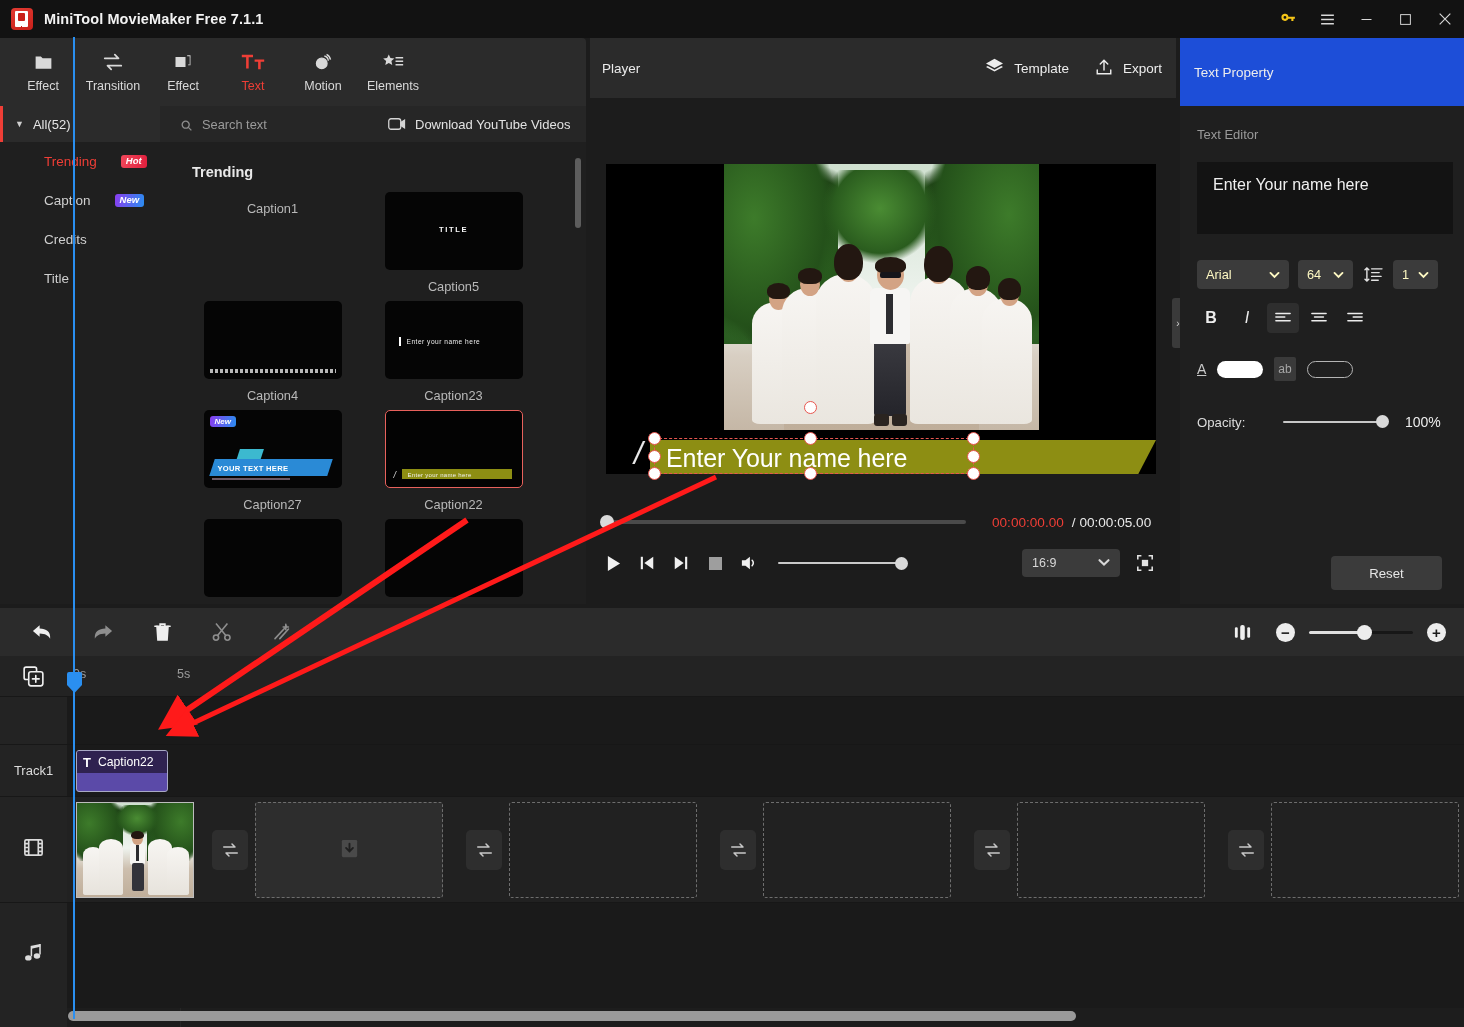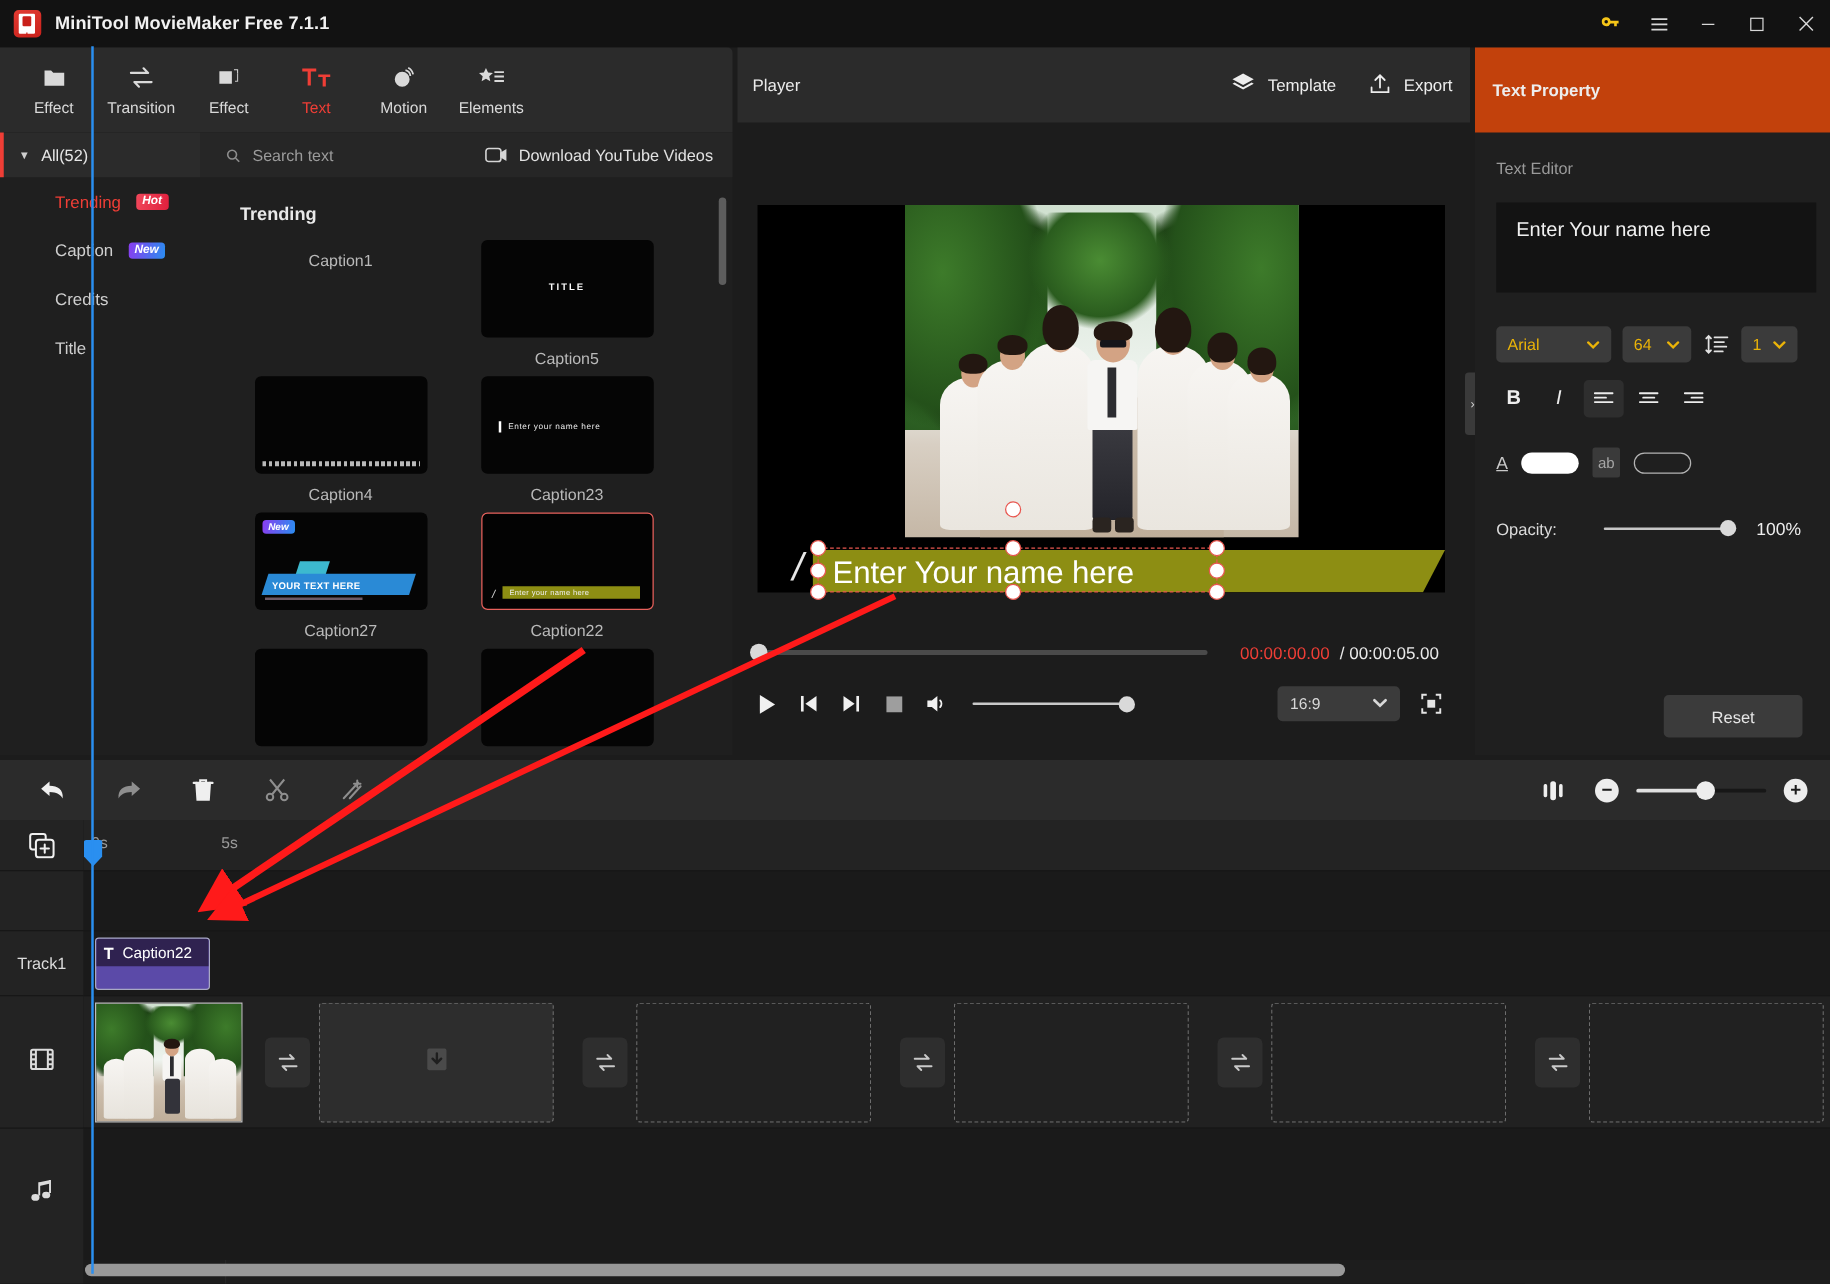--- a/index.html
+++ b/index.html
@@ -87,21 +87,21 @@
 
   .catlist {
     position:absolute; left:0; top:36px; width:160px; height:462px; background:#1f1f1f;
   }
   .catitem {
     height:39px; display:flex; align-items:center; padding-left:44px;
     font-size:13.5px; color:#cfcfcf; cursor:pointer;
   }
   .catitem.active { color:#ef3e36; }
   .badge {
-    margin-left:12px; font-size:9.5px; font-style:italic; font-weight:bold;
+    margin-left:24px; font-size:9.5px; font-style:italic; font-weight:bold;
     color:#fff; padding:1.5px 5px 1.5px 5px; border-radius:3px;
     line-height:1.1;
   }
   .badge.hot { background: linear-gradient(100deg,#f0475a,#e01f3d); }
   .badge.new { background: linear-gradient(100deg,#8a3df0,#2a8df0); }
 
   .gallery {
     position:absolute; left:160px; top:36px; width:426px; height:462px;
     background:#1f1f1f; overflow:hidden;
   }
@@ -226,32 +226,32 @@
   .vol-knob { position:absolute; right:-6px; top:-5px; width:13px; height:13px; border-radius:50%; background:#d9d9d9; }
   .ratio-sel {
     margin-left:auto; margin-right:8px; width:98px; height:28px; background:#3b3b3b;
     border-radius:4px; display:flex; align-items:center; justify-content:space-between;
     padding:0 10px; font-size:12.5px; color:#d8d8d8; cursor:pointer;
   }
   .fs-btn { width:34px; height:34px; margin-right:14px; display:flex; align-items:center; justify-content:center; color:#e4e4e4; }
 
   
   .rightpanel { position:absolute; left:1180px; top:38px; width:284px; height:566px; background:#1f1f1f; }
-  .rp-head { height:68px; background:#c2410c; display:flex; align-items:center;font-weight:bold; }
+  .rp-head { height:68px; background:#1d4ed8; display:flex; align-items:center; }
   .rp-head span { margin-left:14px; font-size:13.5px; color:#ededed; }
   .rp-sub { margin:21px 0 0 17px; font-size:13px; color:#9a9a9a; }
   .text-area {
     margin:20px 0 0 17px; width:256px; height:72px; background:#131313; border:none;
     outline:none; resize:none; color:#f0f0f0; font-size:16px; padding:14px 16px;
     font-family:"Liberation Sans",sans-serif;
   }
   .ctrl-line1 { display:flex; align-items:center; margin:22px 0 0 17px; gap:9px; }
   .drop { background:#3b3b3b; border-radius:4px; height:29px; display:flex;
           align-items:center; justify-content:space-between; padding:0 9px;
-          font-size:12.8px; color:#eab308; cursor:pointer; }
+          font-size:12.8px; color:#fef9c3; cursor:pointer; }
   .drop.font { width:92px; }
   .drop.size { width:55px; }
   .drop.lh { width:45px; }
   .lh-icon { width:22px; display:flex; align-items:center; justify-content:center; color:#e2e2e2; }
   .fmt-row { display:flex; align-items:center; margin:14px 0 0 15px; gap:4px; }
   .fmt-btn { width:32px; height:30px; border-radius:4px; display:flex; align-items:center;
              justify-content:center; color:#ededed; font-size:16px; cursor:pointer; }
   .fmt-btn.active { background:#2e2e2e; }
   .color-row { display:flex; align-items:center; margin:24px 0 0 17px; gap:11px; }
   .a-under { font-size:14px; color:#c9c9c9; text-decoration:underline; padding-bottom:1px; }

